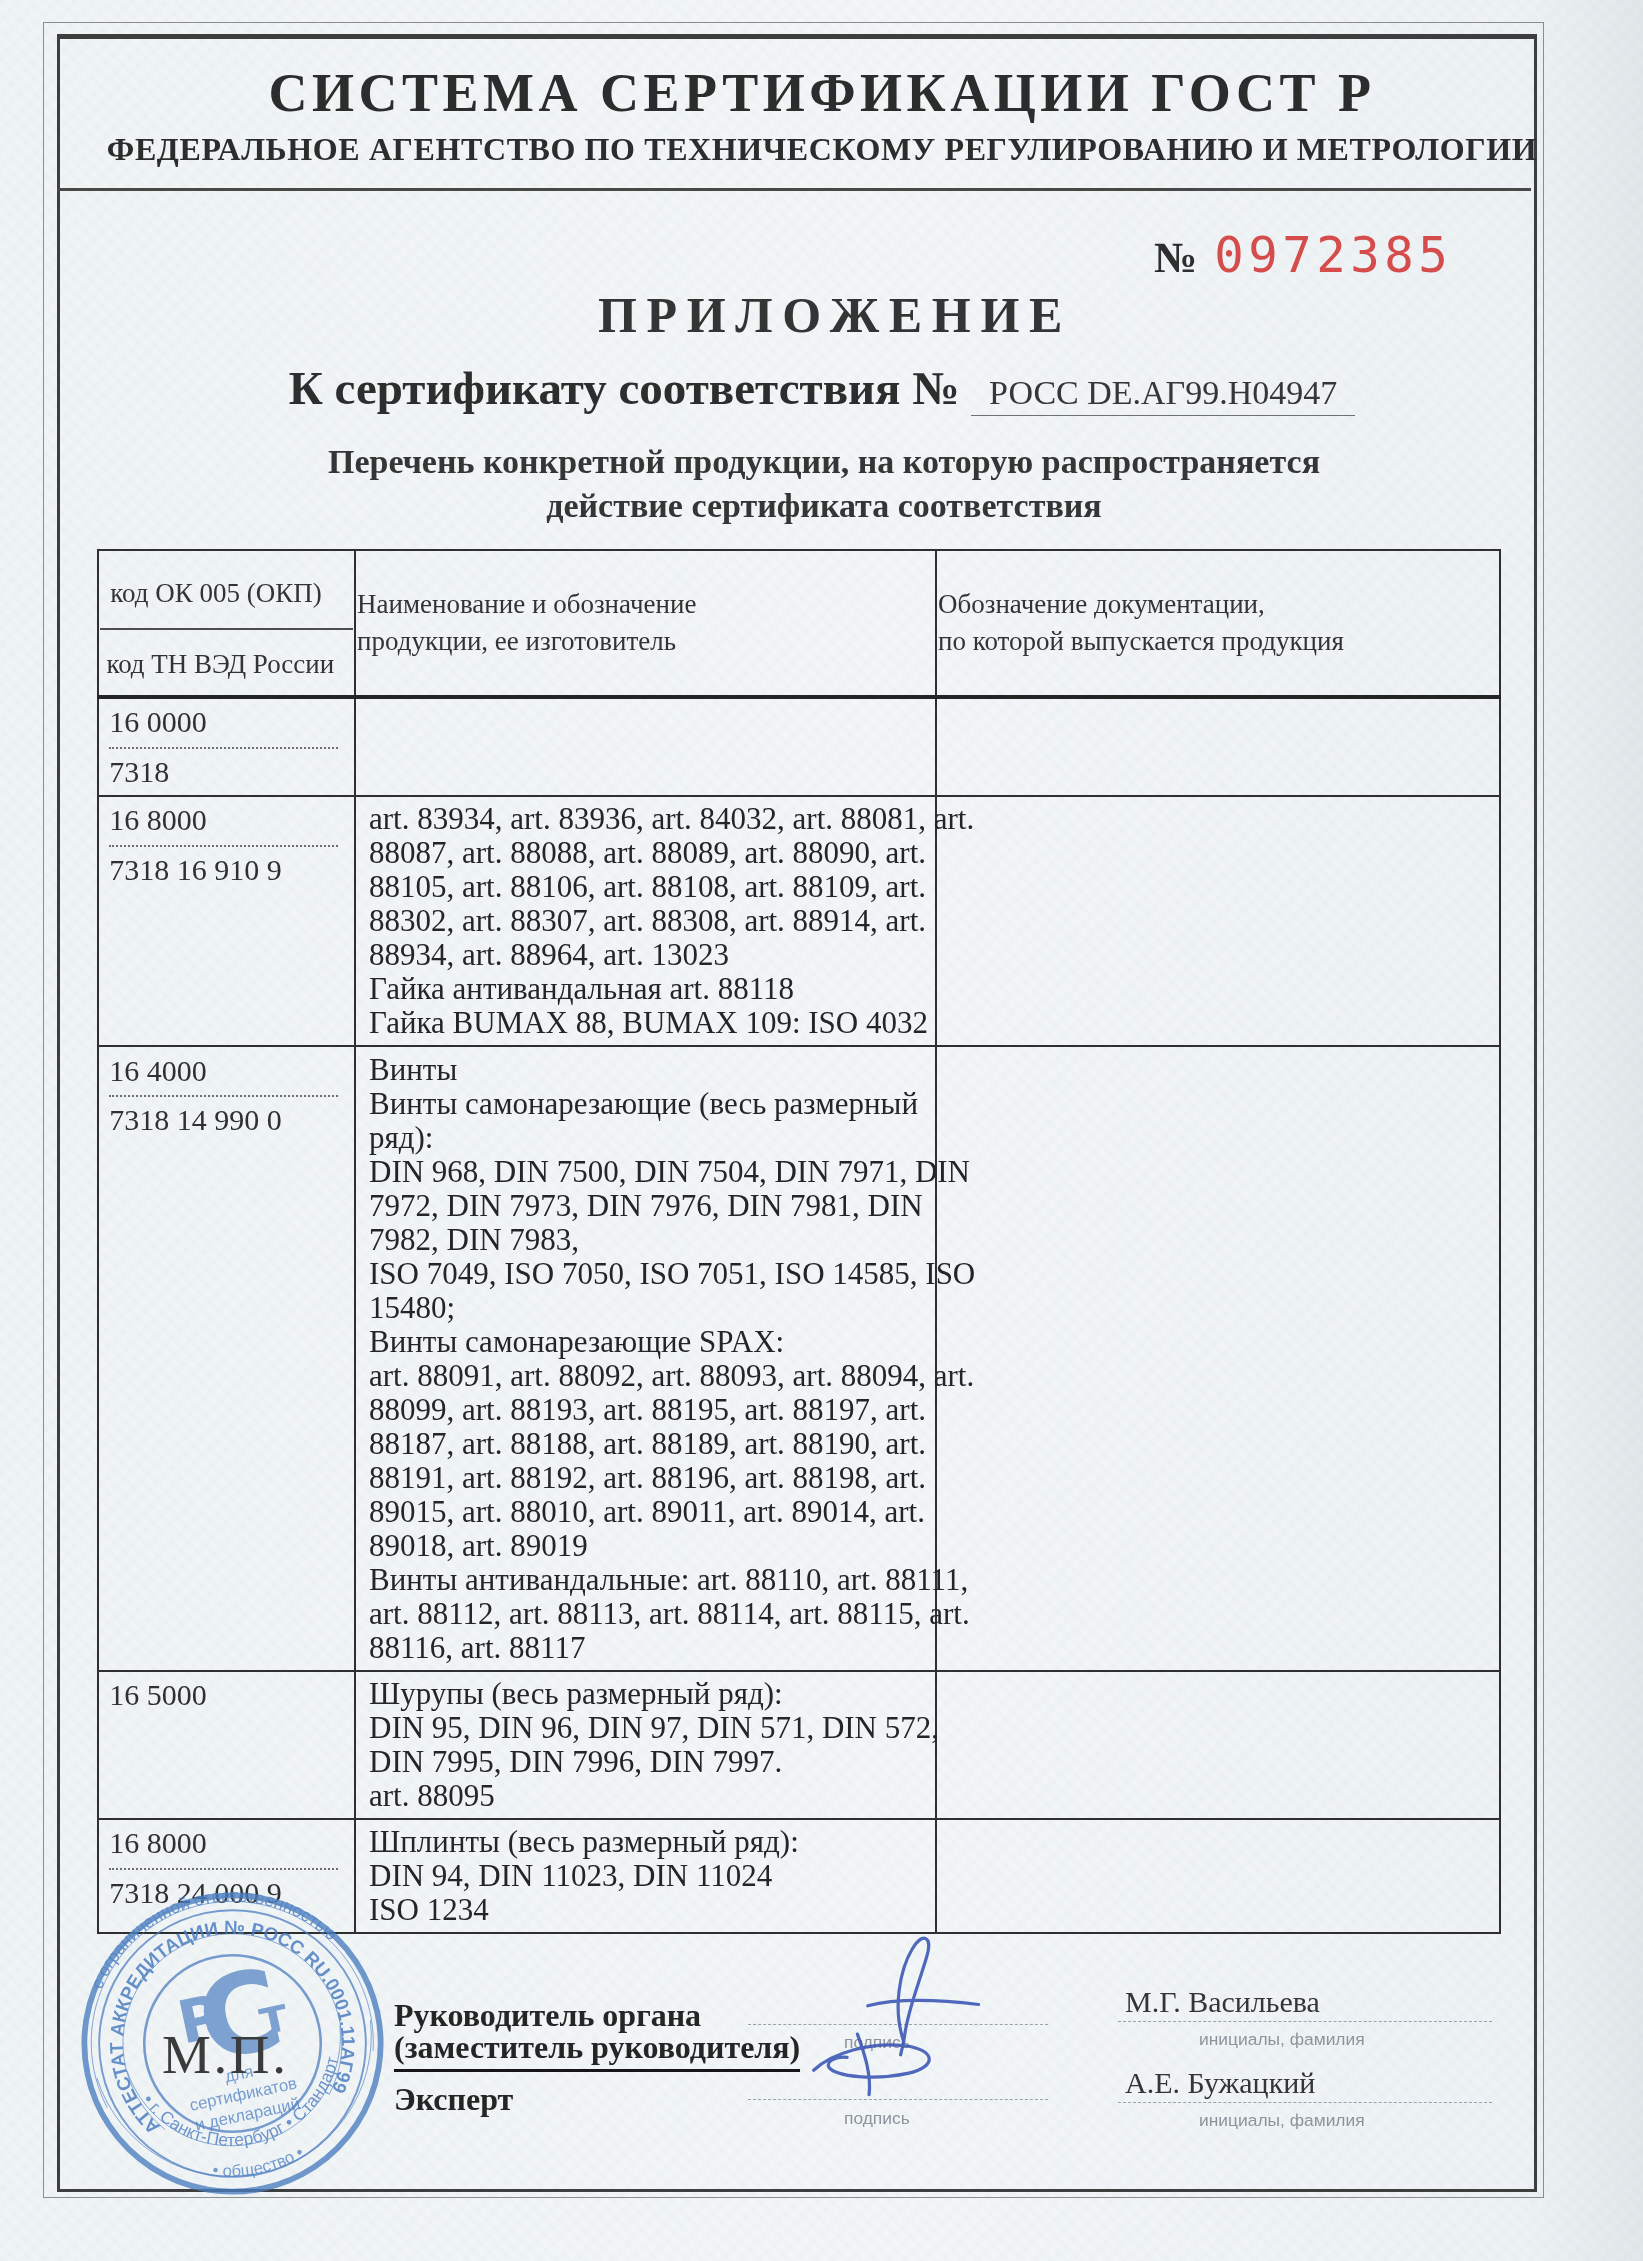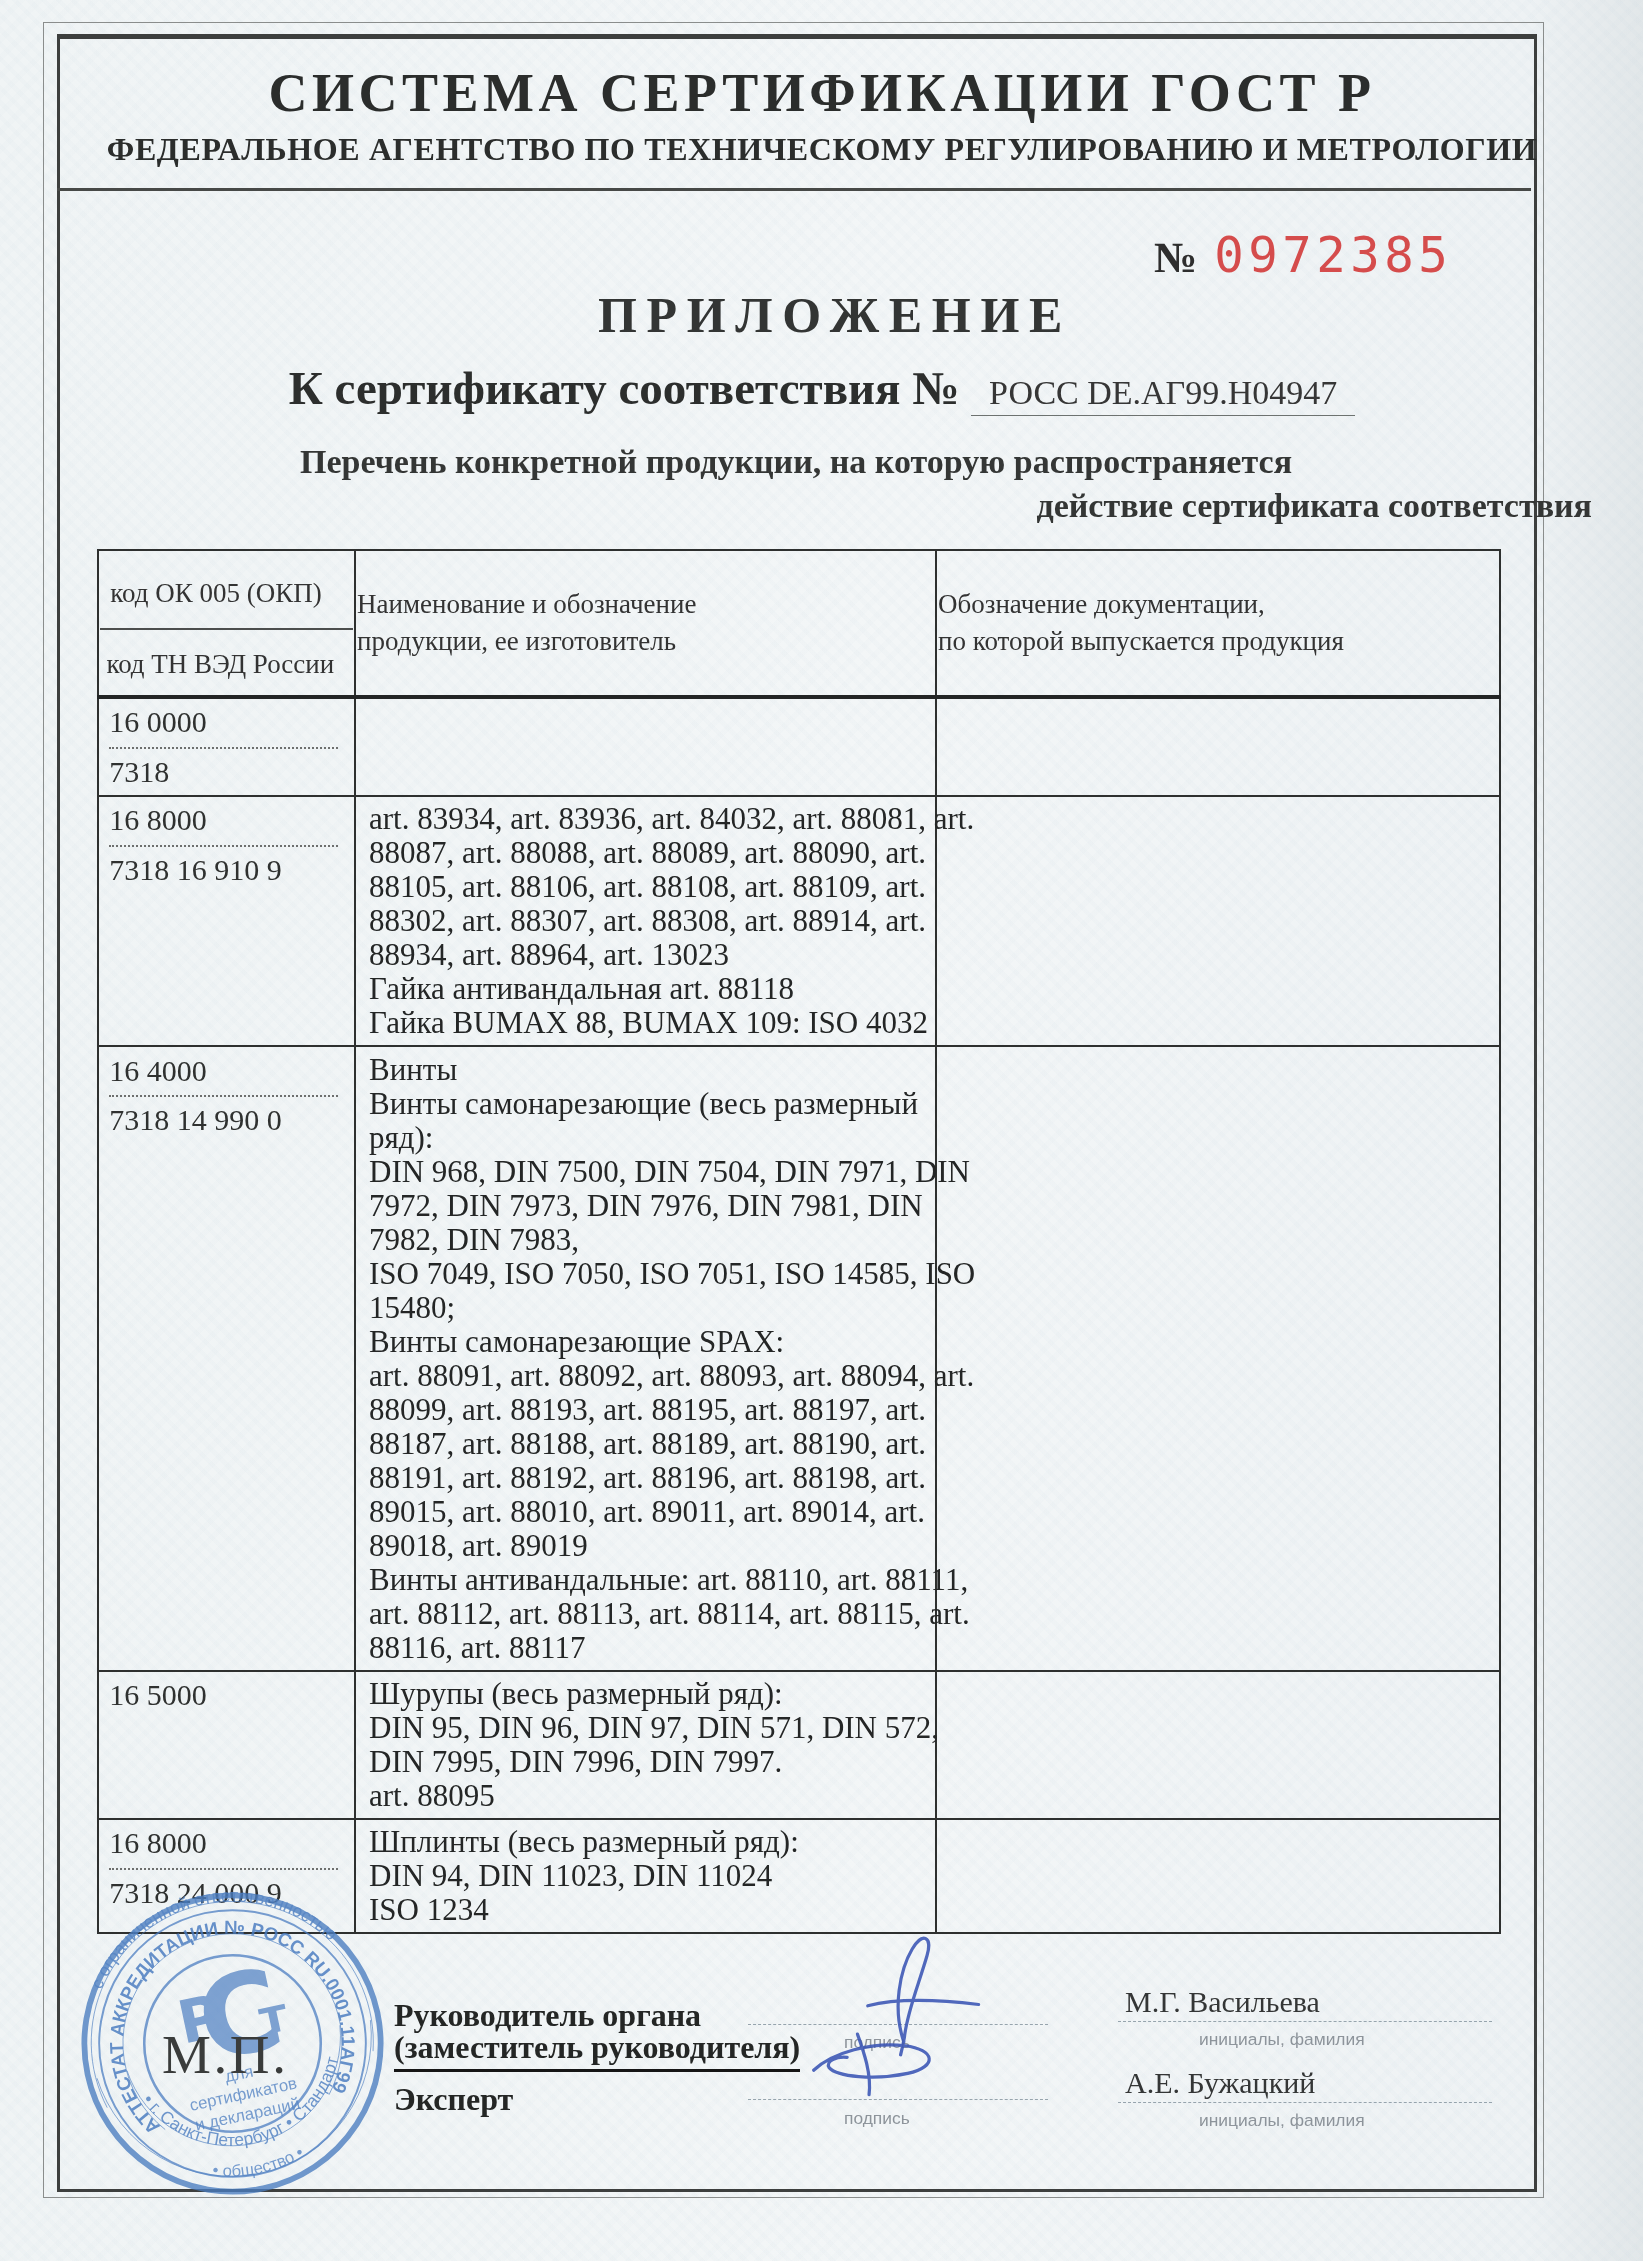--- a/index.html
+++ b/index.html
@@ -25,23 +25,23 @@
   .blank-no .nosign{font-size:43px;font-weight:bold;color:#2e2e2e;margin-right:17px;}
   .blank-no .noval{font-family:"DejaVu Sans Mono",monospace;font-size:49px;letter-spacing:4.5px;}
 
   .doc-title{position:absolute;left:13px;top:286px;width:1644px;text-align:center;
     font-size:50px;font-weight:bold;letter-spacing:9.7px;color:#333534;}
 
   .cert-line{position:absolute;left:0;top:361px;width:1644px;text-align:center;white-space:nowrap;}
   .cert-line .lbl{font-size:47px;font-weight:bold;color:#2c2e2d;}
   .cert-line .num{font-size:34px;color:#363636;padding:0 18px 3.9px 18px;border-bottom:1.9px solid #6d7270;margin-left:9px;}
 
-  .subtitle{position:absolute;left:0;width:1592px;text-align:center;font-size:34px;font-weight:bold;color:#343635;}
+  .subtitle{position:absolute;left:0;width:1592px;text-align:center;font-size:34px;font-weight:bold;color:#343635;padding-left:28px;}
   .subtitle.l1{top:443px;}
-  .subtitle.l2{top:487px;text-align:right;}
+  .subtitle.l2{top:487px;}
 
   table.products{position:absolute;left:97px;top:549px;width:1390px;border-collapse:collapse;table-layout:fixed;}
   table.products td{border:2.6px solid #2e302f;vertical-align:top;}
   tr.thead td{border-bottom:4.5px solid #232525;}
   td.c1{width:253px;} td.c2{width:577px;} td.c3{width:560px;}
   tr.thead{height:147px;}
   .h-c1{position:relative;height:141px;font-size:27px;color:#333;}
   .h-c1 .t{position:absolute;left:10.3px;top:26px;}
   .h-c1 .sep{position:absolute;left:0;top:76px;width:100%;border-top:2.6px double #4c4e4d;}
   .h-c1 .b{position:absolute;left:6.4px;top:97px;}

